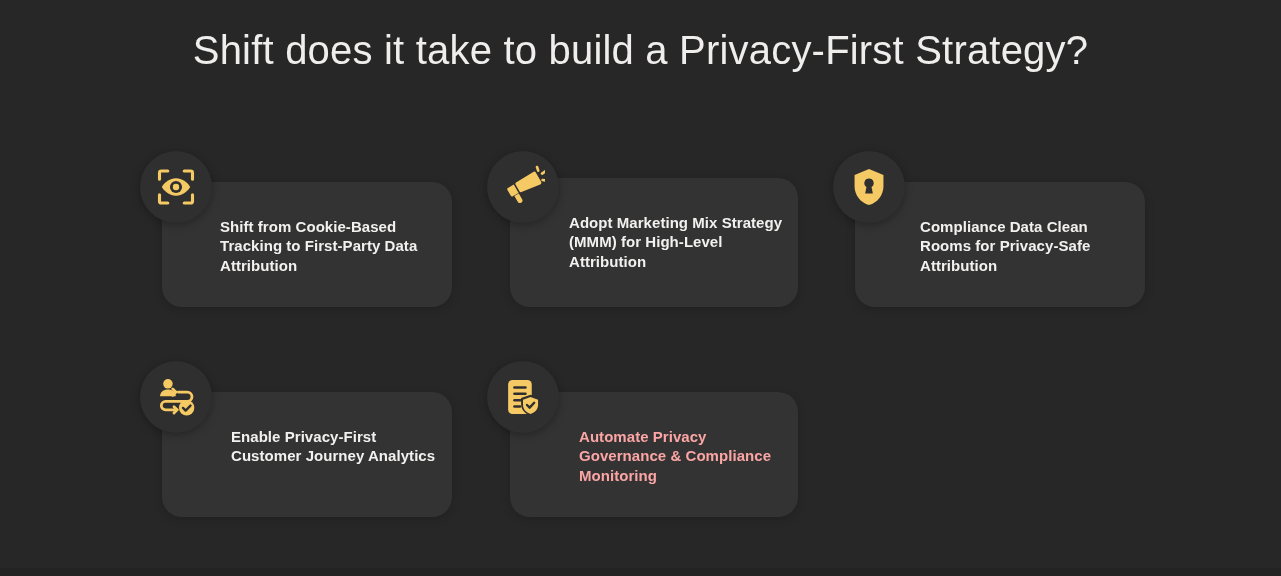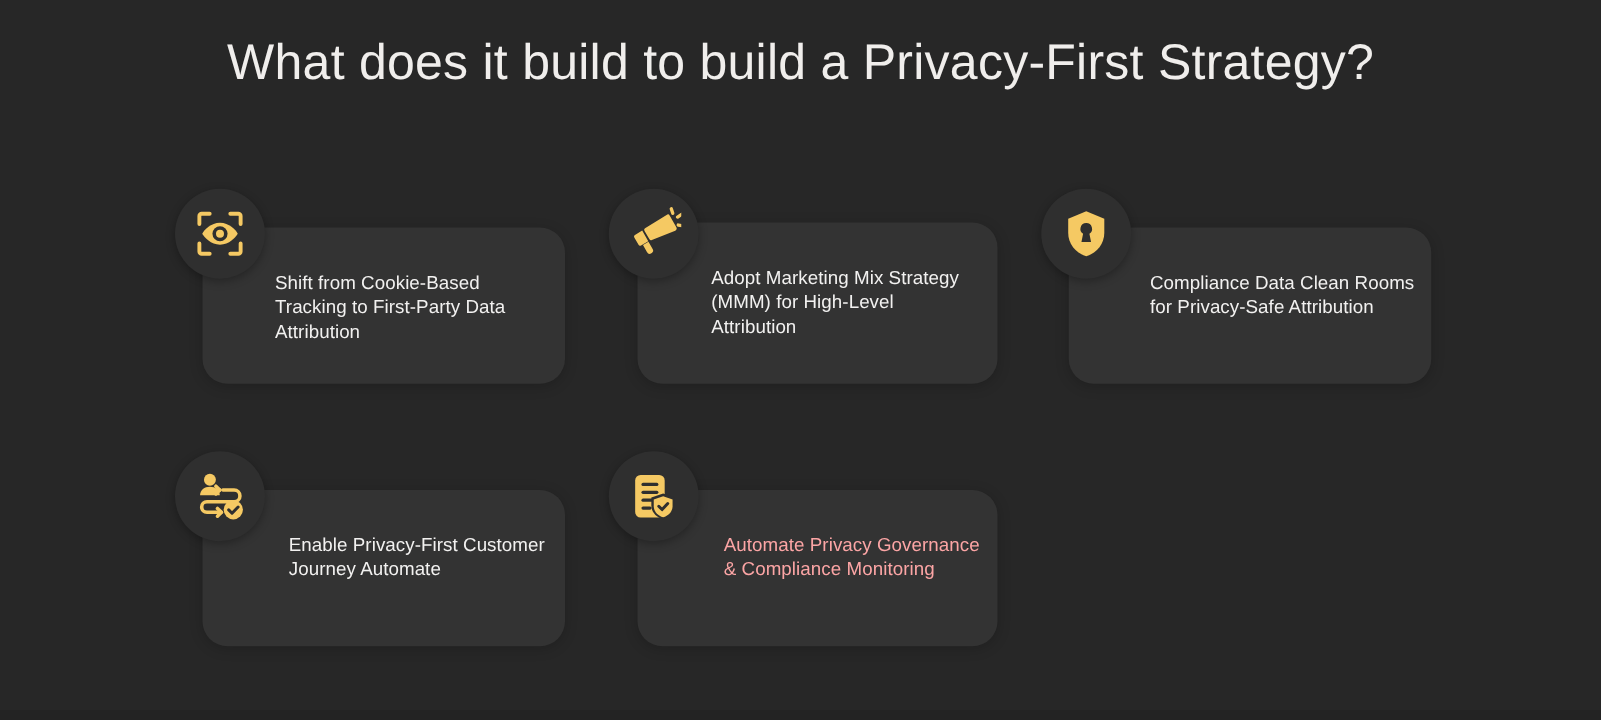--- a/index.html
+++ b/index.html
@@ -45,21 +45,21 @@
     position: absolute;
     background: #333333;
     border-radius: 20px;
     box-shadow: 0 2px 10px rgba(0,0,0,0.18);
   }
 
   .card-text {
     position: absolute;
     font-size: 15px;
     line-height: 19.4px;
-    font-weight: 400;
+    font-weight: 700;
     color: #f2f1f0;
     letter-spacing: 0.05px;
   }
 
   
   .icon-bubble {
     position: absolute;
     width: 72px;
     height: 72px;
     border-radius: 50%;
@@ -93,21 +93,21 @@
   #bubble-4      { left: 140px; top: 361px; }
 
   
   #card-5        { left: 510px; top: 392px;  width: 288px; height: 125px; }
   #card-5-text   { left: 579px; top: 427px;  width: 215px; }
   #bubble-5      { left: 487px; top: 361px; }
 </style>
 </head>
 <body style="background: rgb(39, 39, 39);">
 
-<h1 class="page-title" style="color: rgb(240, 238, 236);">What does it build to build a Privacy-First Strategy?</h1>
+<h1 class="page-title" style="color: rgb(240, 238, 236);">Shift does it take to build a Privacy-First Strategy?</h1>
 
 <div class="card" id="card-1" style="background: rgb(51, 51, 51);"></div>
 <div class="icon-bubble" id="bubble-1" style="background: rgb(47, 47, 47);">
   <span>
     <svg width="44" height="44" viewBox="0 0 48 48" fill="none">
       <g stroke="#f5c963" stroke-width="3.4" stroke-linecap="round" stroke-linejoin="round">
         <path d="M6 15.5V8.5a2 2 0 0 1 2-2h7"></path>
         <path d="M33 6.5h7a2 2 0 0 1 2 2v7"></path>
         <path d="M42 32.5v7a2 2 0 0 1-2 2h-7"></path>
         <path d="M15 41.5H8a2 2 0 0 1-2-2v-7"></path>
@@ -161,21 +161,21 @@
         <path d="m23.8 18.6-3.4-3.4"></path>
         <path d="m23.8 18.6-3.4 3.4"></path>
         <path d="m25.2 38-3.4-3.4"></path>
         <path d="m25.2 38-3.4 3.4"></path>
       </g>
       <circle cx="35.6" cy="35.8" r="8.4" fill="#f5c963"></circle>
       <path d="m31.6 35.9 2.9 2.9 5.3-5.4" stroke="#2f2f2f" stroke-width="2.6" stroke-linecap="round" stroke-linejoin="round" fill="none"></path>
     </svg>
   </span>
 </div>
-<div class="card-text" id="card-4-text" style="color: rgb(242, 241, 240);">Enable Privacy-First Customer Journey Automate</div>
+<div class="card-text" id="card-4-text" style="color: rgb(242, 241, 240);">Enable Privacy-First Customer Journey Analytics</div>
 
 <div class="card" id="card-5" style="background: rgb(51, 51, 51);"></div>
 <div class="icon-bubble" id="bubble-5" style="background: rgb(47, 47, 47);">
   <span>
     <svg width="42" height="42" viewBox="0 0 48 48" fill="none">
       <rect x="7" y="4.5" width="27" height="39" rx="5" fill="#f5c963"></rect>
       <g stroke="#2f2f2f" stroke-width="2.9" stroke-linecap="round">
         <path d="M14.2 13.2h12.6"></path>
         <path d="M14.2 20.4h12.6"></path>
         <path d="M14.2 27.6h10"></path>

